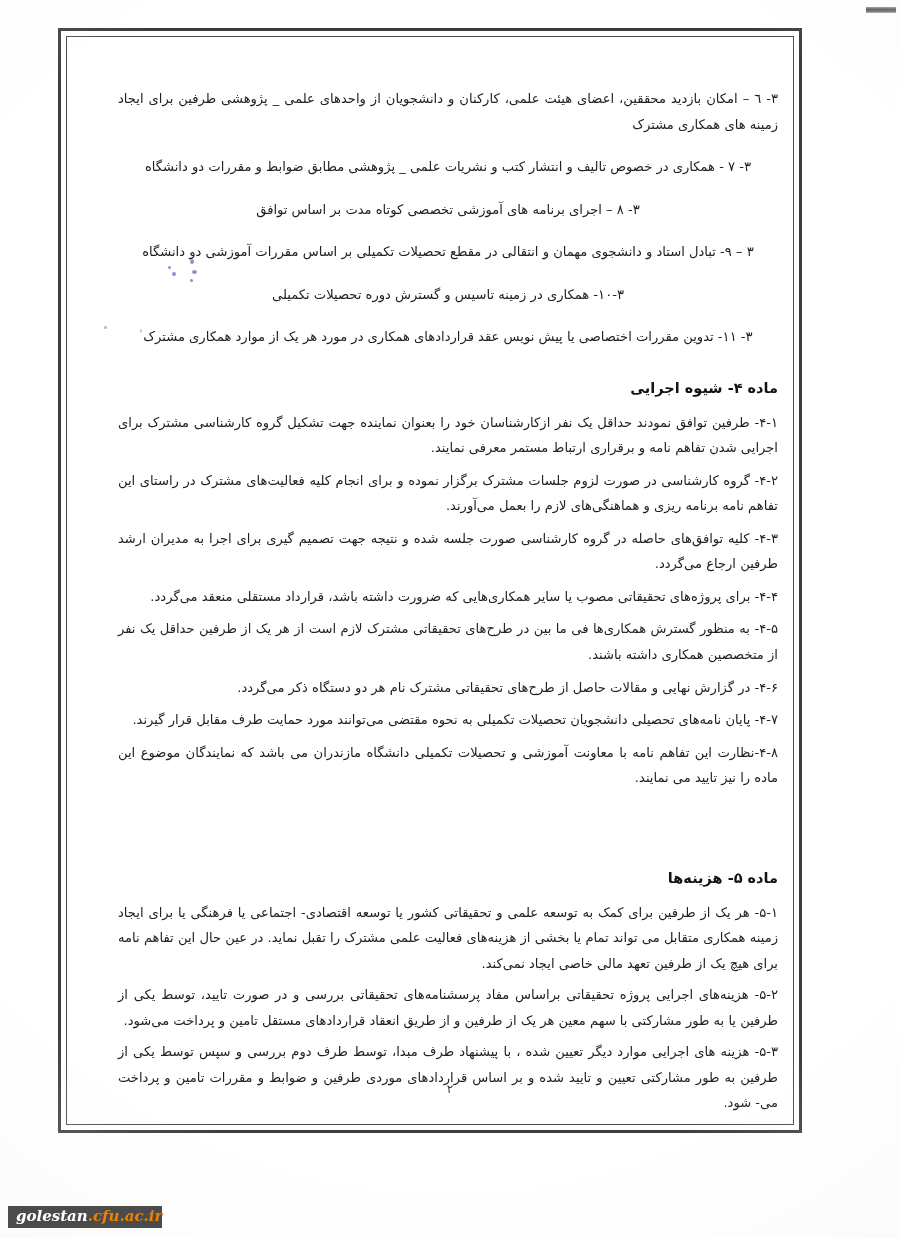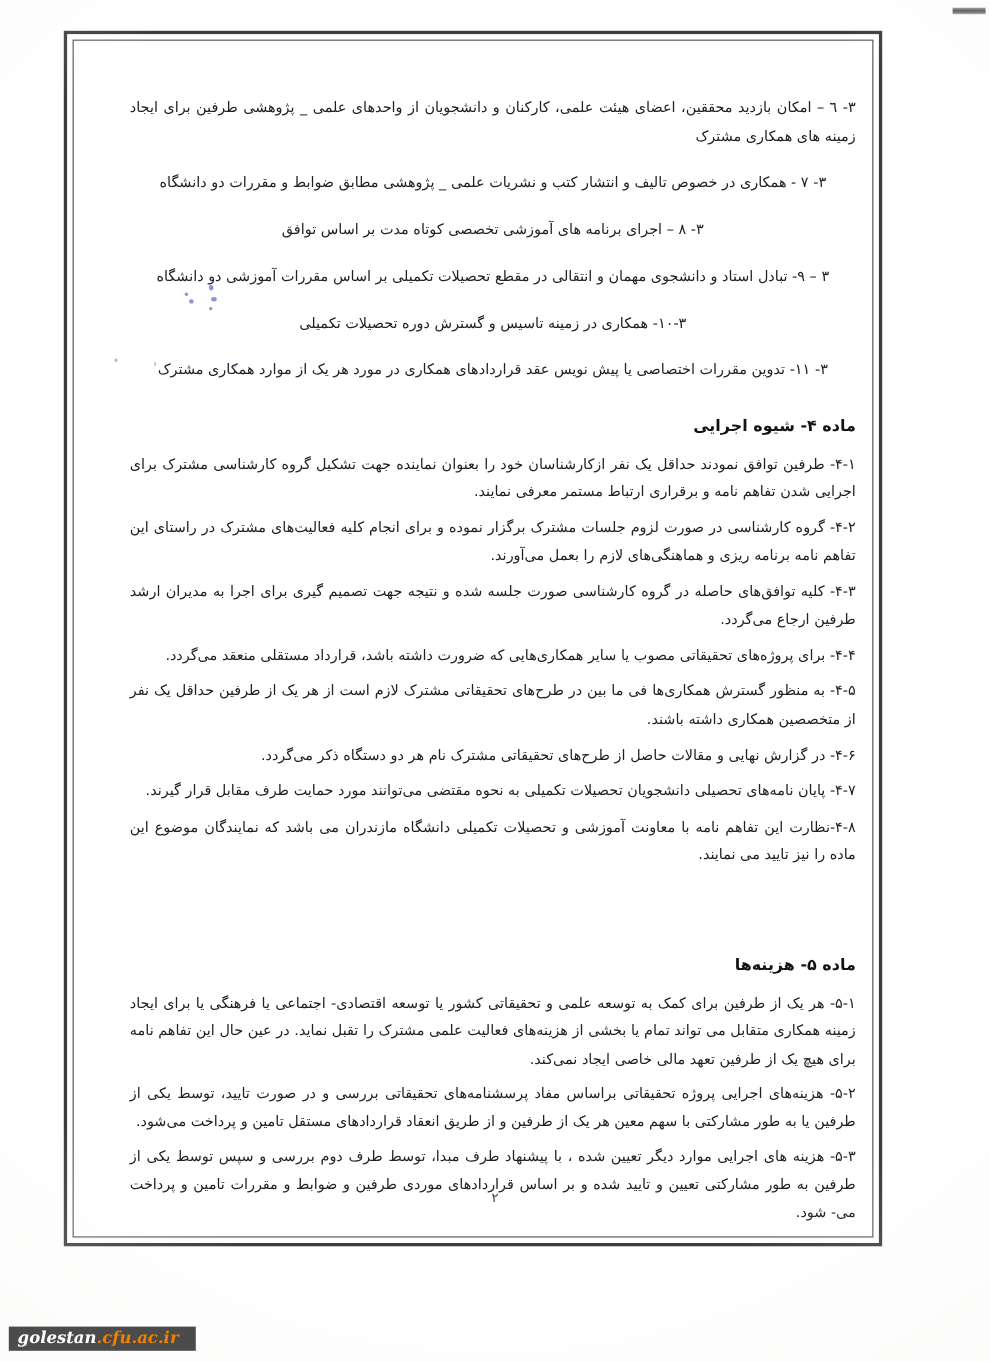--- a/index.html
+++ b/index.html
@@ -137,21 +137,21 @@
   .ink-5 { left: 190px; top: 279px; width: 2.5px; height: 3px; }
   .ink-6 { left: 104px; top: 326px; width: 2.5px; height: 2.5px; opacity: 0.45; }
   .ink-7 { left: 140px; top: 329px; width: 2px;   height: 4px;   opacity: 0.4; }
   .ink-8 { left: 212px; top: 331px; width: 2.5px; height: 2.5px; opacity: 0.4; }
 
   
   .watermark {
     position: absolute;
     left: 8px;
     top: 1206px;
-    padding: 3px 16px 4px 8px;
+    padding: 3px 0 4px 8px;
     background: #4b4b4b;
     font-family: "DejaVu Serif", "Liberation Serif", serif;
     font-style: italic;
     font-weight: bold;
     font-size: 15px;
     line-height: 1;
     direction: ltr;
     white-space: nowrap;
   }
   .watermark .wm-name   { color: #ffffff; }

